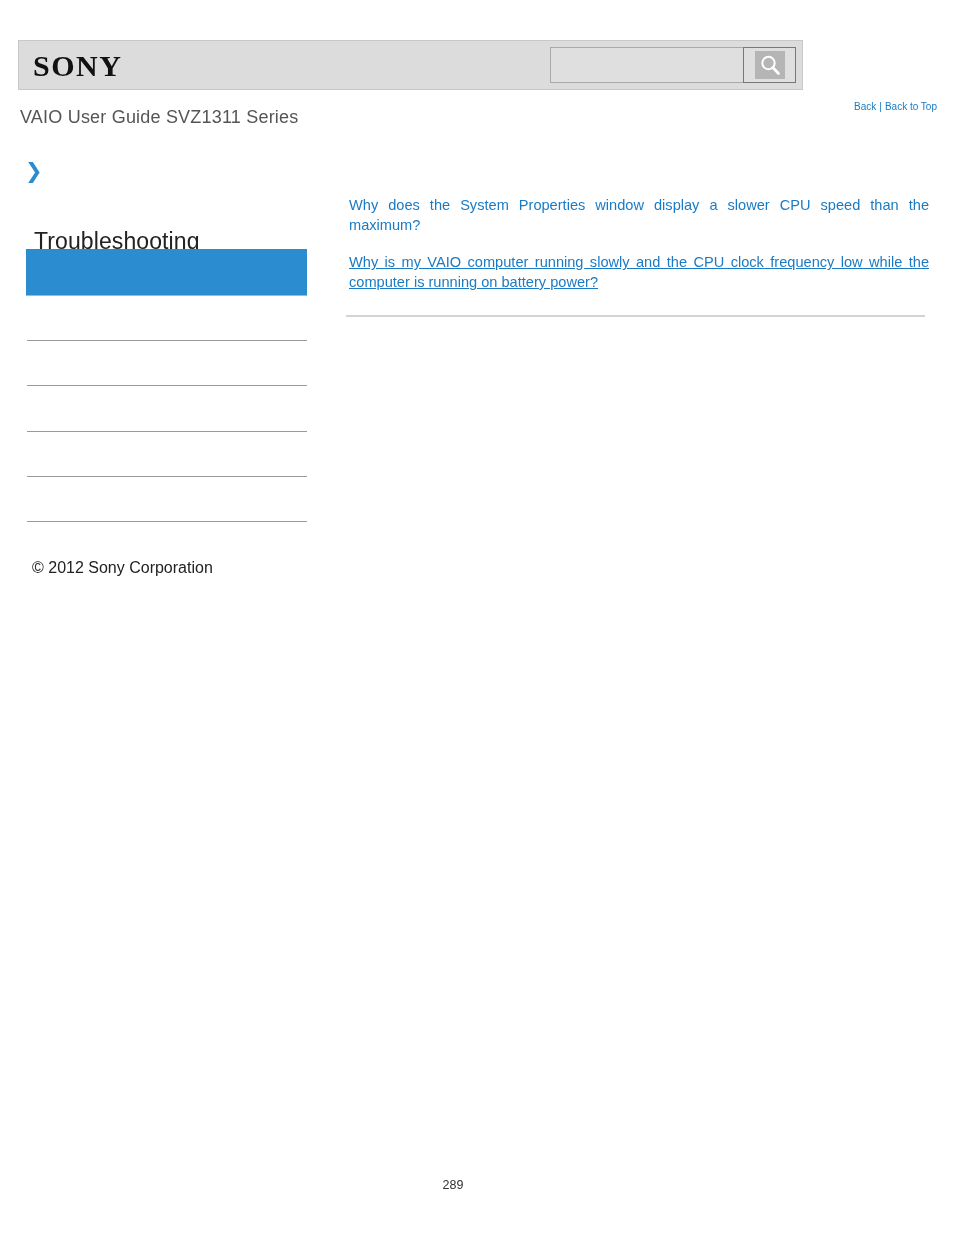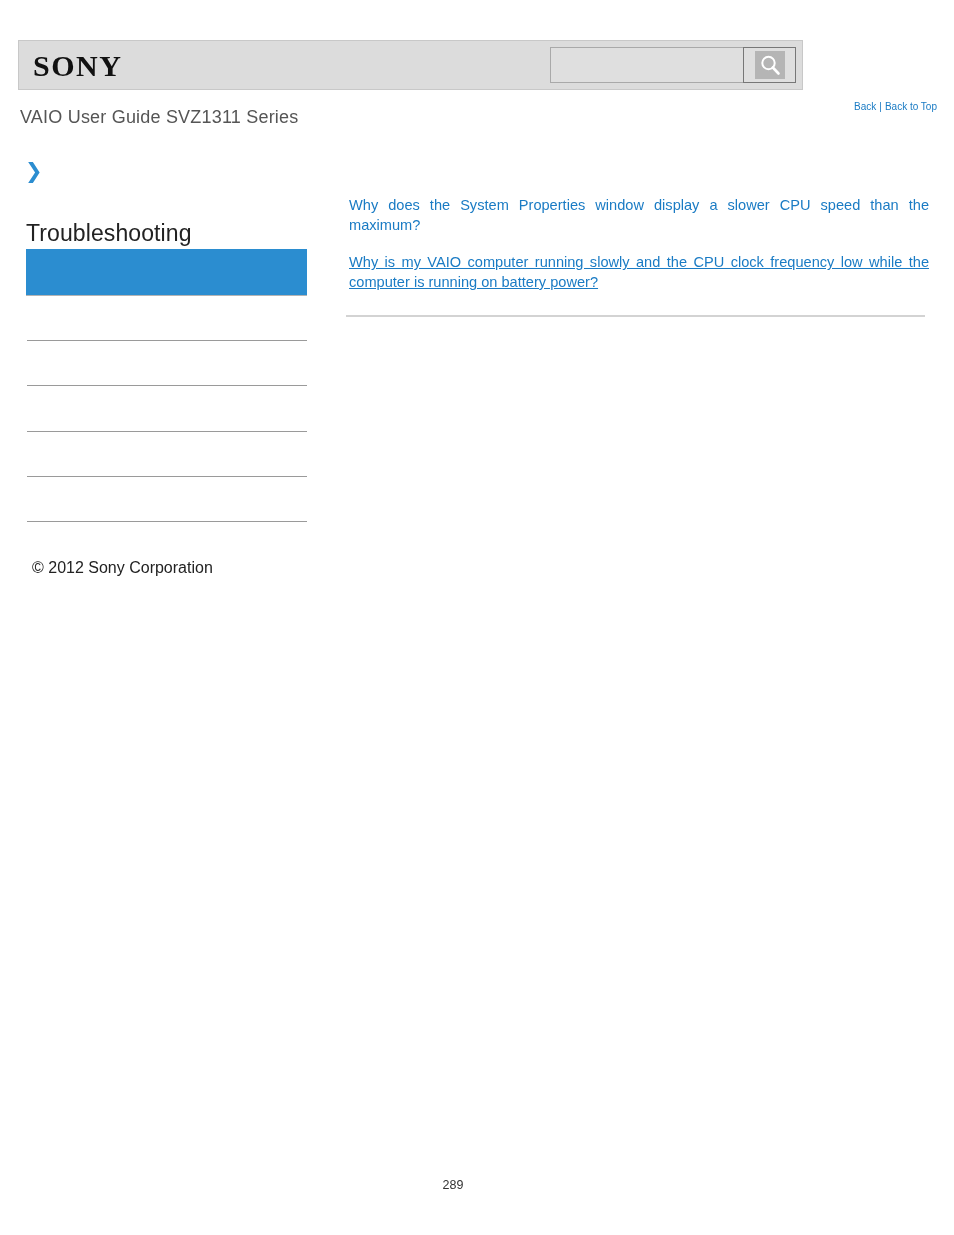--- a/index.html
+++ b/index.html
@@ -144,21 +144,21 @@
 
   .sidebar-heading {
     position: absolute;
     left: 26px;
     top: 69px;
     font-size: 23px;
     color: #222222;
     font-weight: normal;
     letter-spacing: 0.1px;
     line-height: 28px;
-    margin: 0;
+    margin: 8px;
   }
 
   .sidebar-active-item {
     position: absolute;
     left: 26px;
     top: 99px;
     width: 281px;
     height: 47px;
     background: #2b8dd0;
     border-bottom: 1px solid #b4b4b4;

